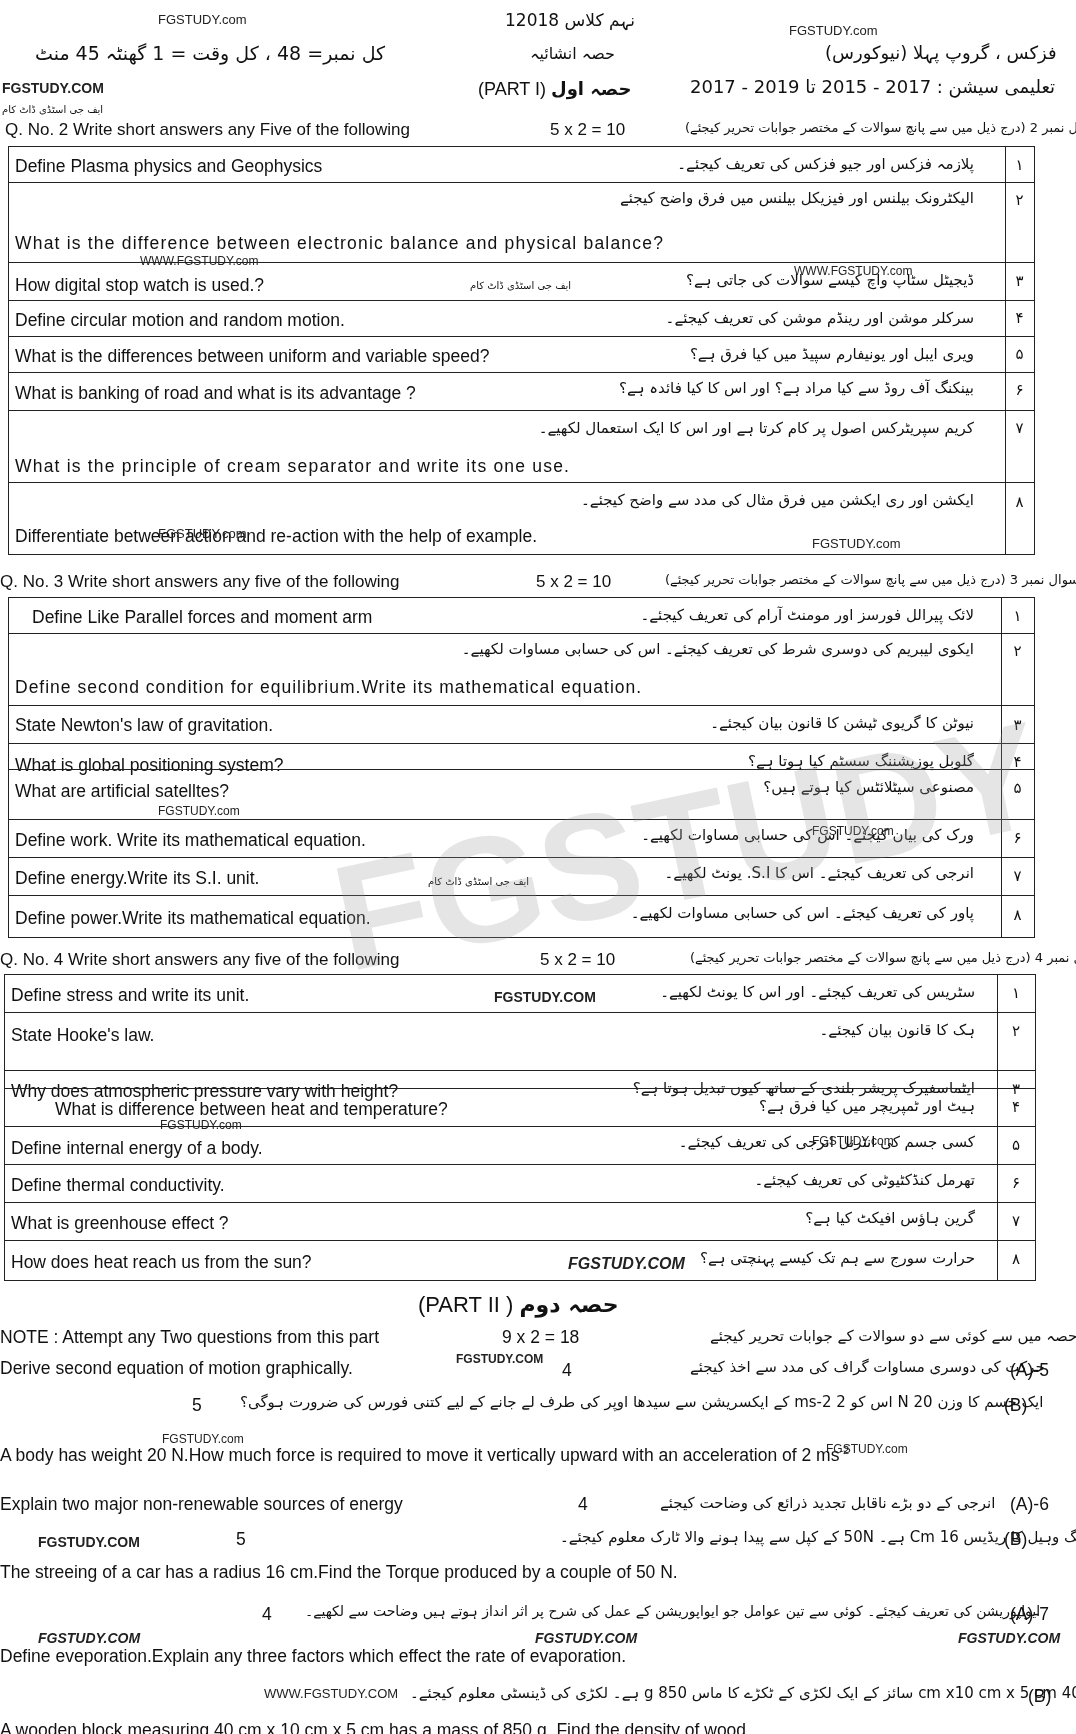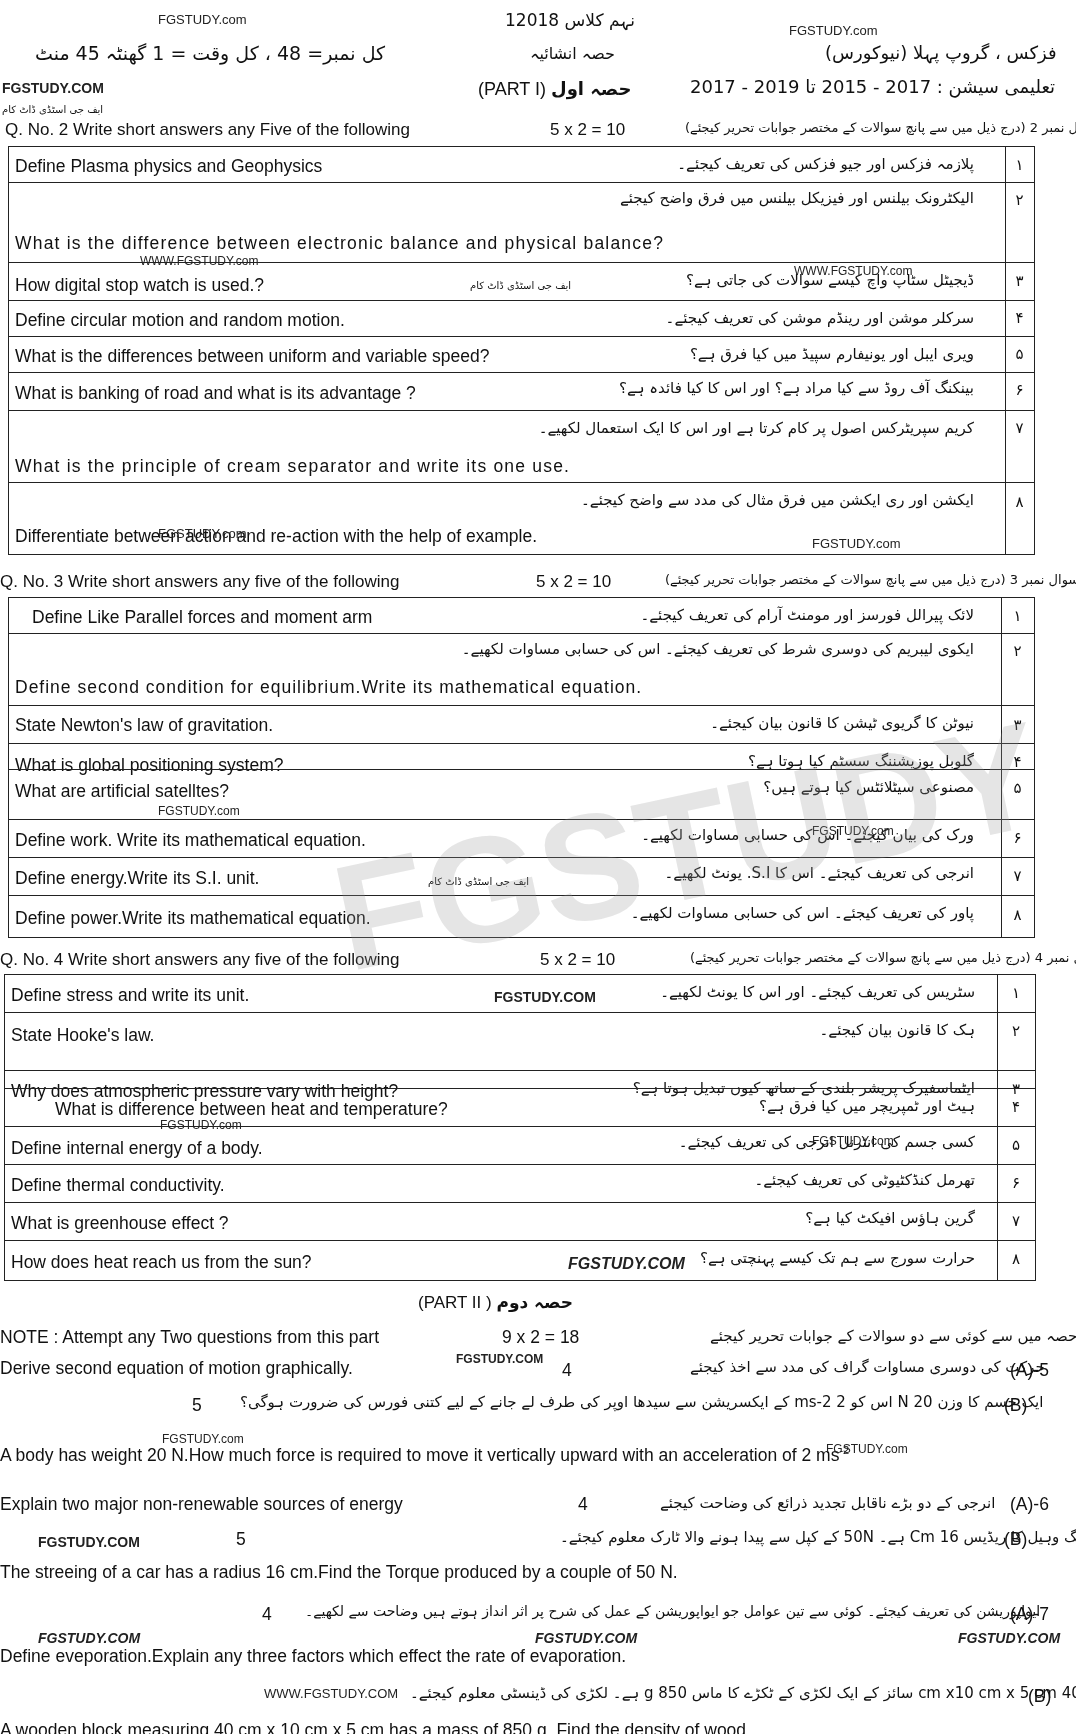--- a/index.html
+++ b/index.html
@@ -173,21 +173,21 @@
     <span class="ur" style="right:60px;top:6px;">گرین ہاؤس افیکٹ کیا ہے؟</span>
     <span class="num" style="left:992px;width:38px;top:9px;">۷</span>
   </div>
   <div class="row" style="top:266px;height:40px;width:100%;">
     <span class="en" style="top:11px;">How does heat reach us from the sun?</span>
     <span class="ur" style="right:60px;top:8px;">حرارت سورج سے ہم تک کیسے پہنچتی ہے؟</span>
     <span class="num" style="left:992px;width:38px;top:9px;">۸</span>
   </div>
 </div>
 
-<div class="abs" style="left:418px;top:1292px;font-size:17px;">
+<div class="abs" style="left:418px;top:1292px;font-size:22px;">
   <span>(PART II )</span>
   <span class="urdu" style="font-weight:bold;">حصہ دوم</span>
 </div>
 <div class="abs p2" style="left:0px;top:1327px;">NOTE : Attempt any Two questions from this part</div>
 <div class="abs p2" style="left:502px;top:1327px;">9 x 2 = 18</div>
 <div class="abs urdu" style="left:710px;top:1327px;font-size:15px;">نوٹ : اس حصہ میں سے کوئی سے دو سوالات کے جوابات تحریر کیجئے</div>
 
 <div class="abs p2" style="left:0px;top:1358px;">Derive second equation of motion graphically.</div>
 <div class="abs p2" style="left:562px;top:1360px;">4</div>
 <div class="abs urdu" style="left:690px;top:1358px;font-size:15px;">حرکت کی دوسری مساوات گراف کی مدد سے اخذ کیجئے</div>

